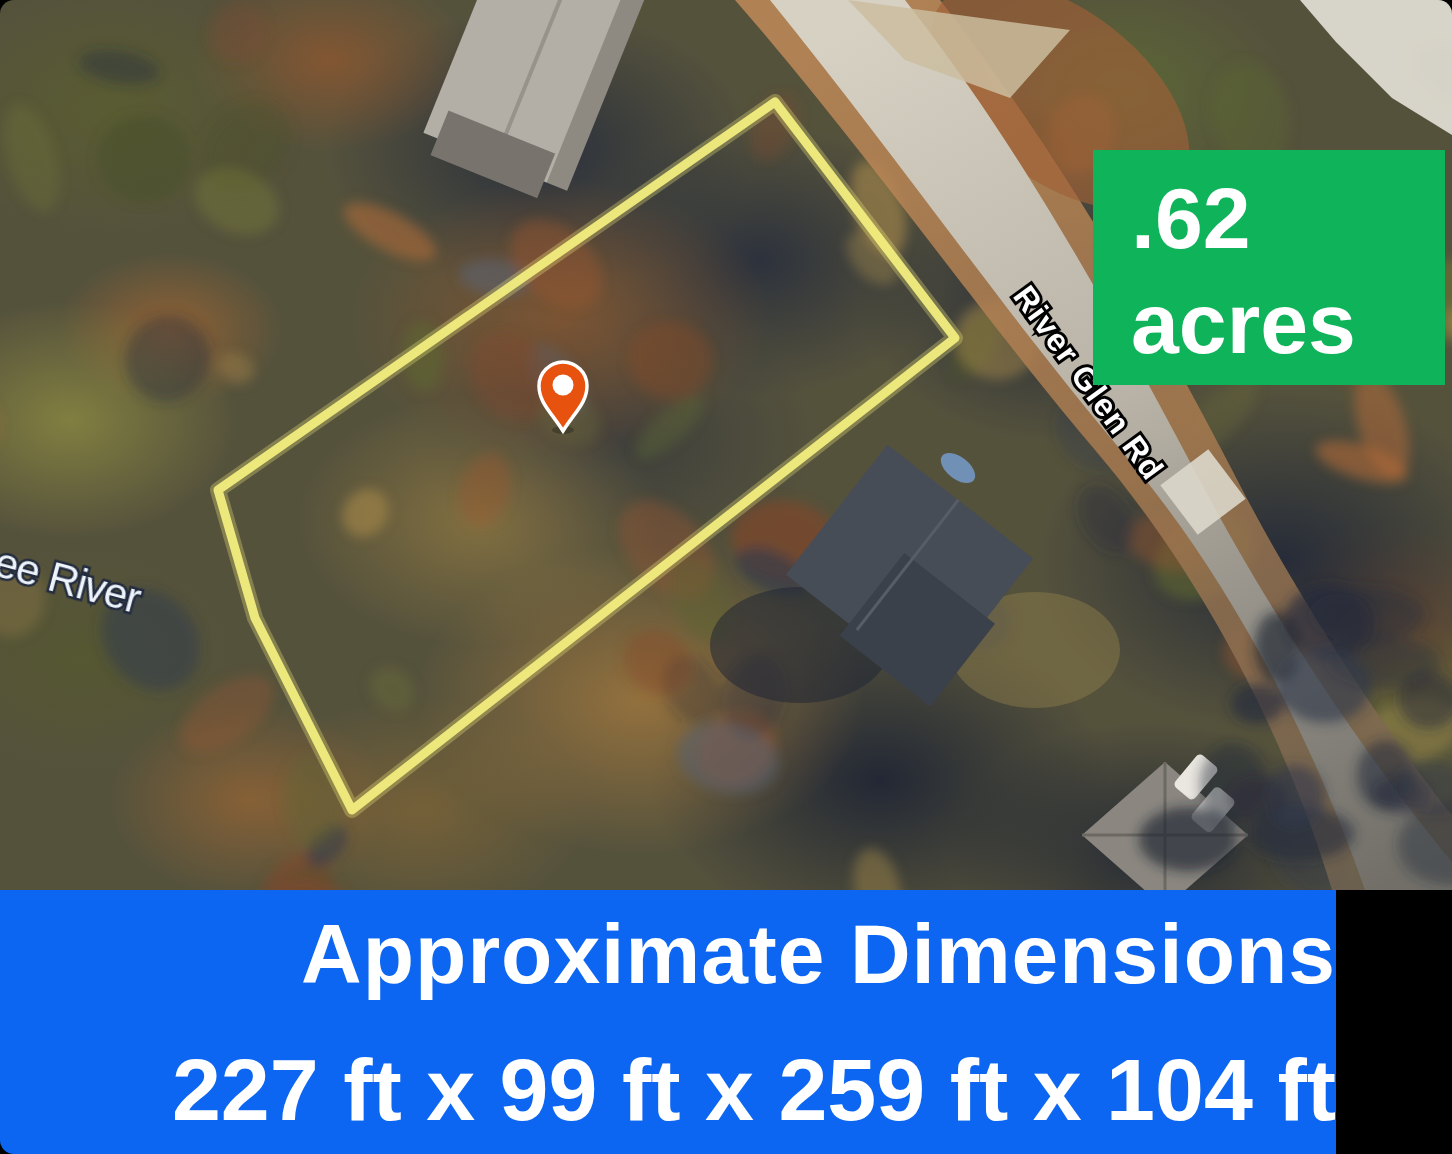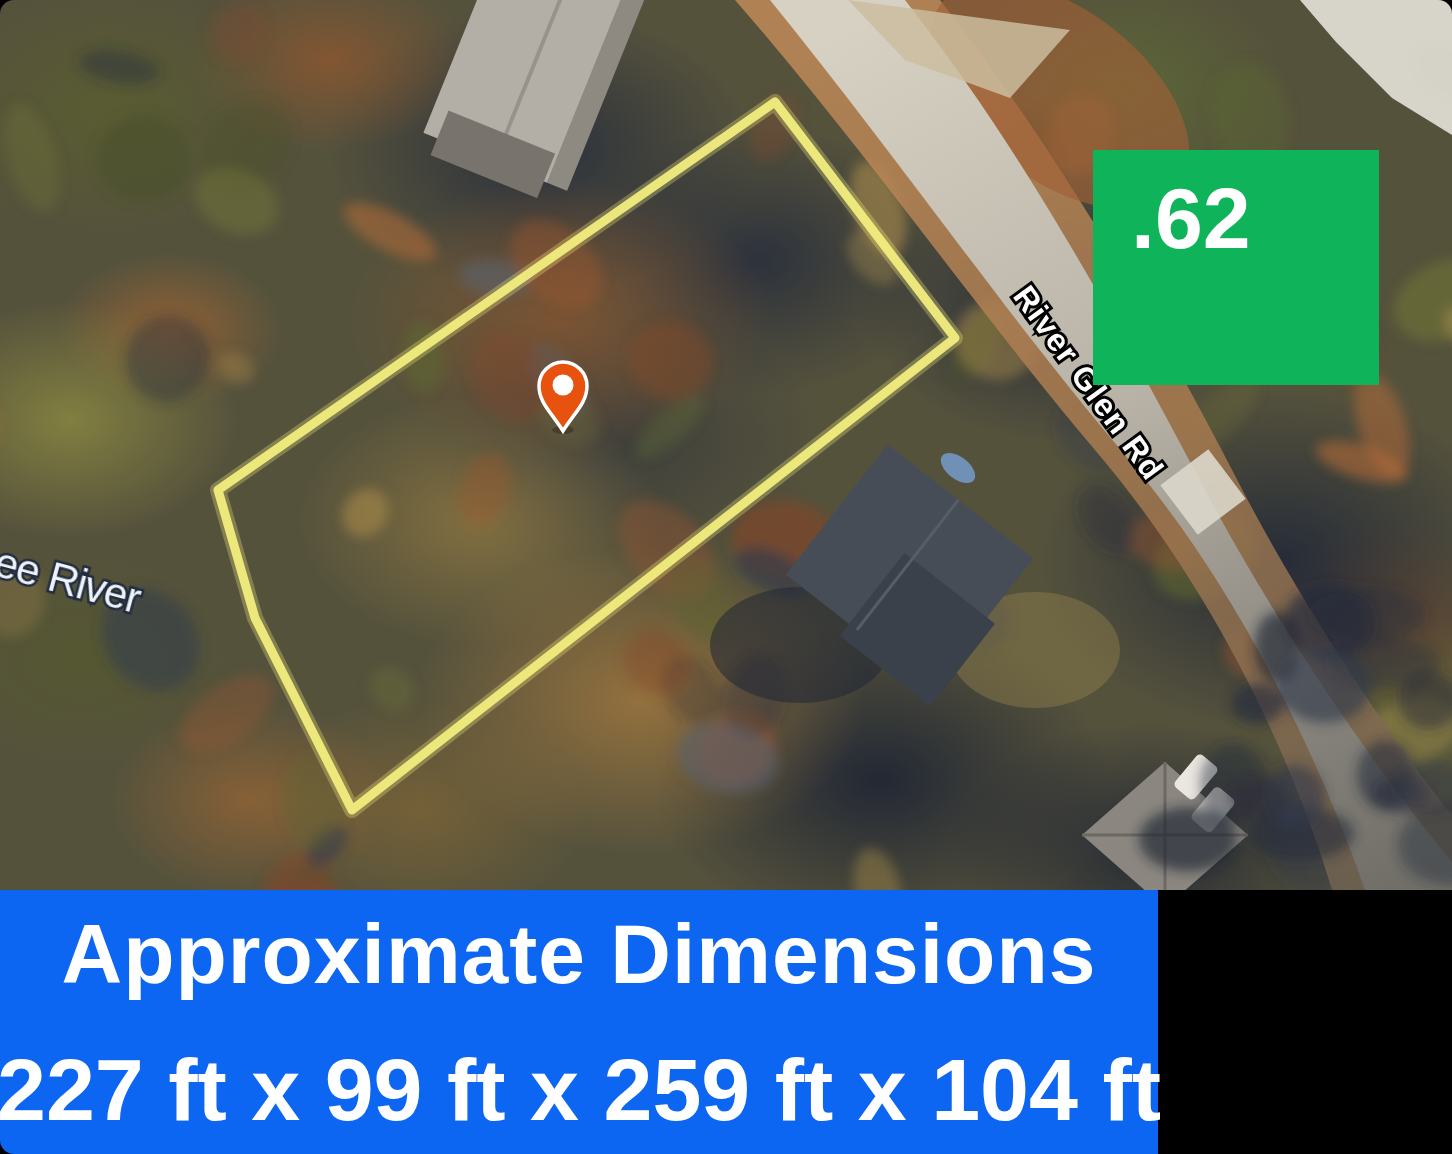--- a/index.html
+++ b/index.html
@@ -21,24 +21,24 @@
       radial-gradient(260px 190px at 760px 260px, rgba(38,44,60,.85), transparent 72%),
       radial-gradient(280px 190px at 620px 440px, rgba(38,44,60,.50), transparent 72%),
       radial-gradient(240px 170px at 1120px 90px, rgba(93,107,53,.85), transparent 70%),
       radial-gradient(280px 200px at 1060px 300px, rgba(36,42,58,.90), transparent 72%),
       radial-gradient(340px 240px at 1280px 560px, rgba(34,40,56,.92), transparent 72%),
       radial-gradient(180px 140px at 1390px 620px, rgba(138,79,42,.60), transparent 70%),
       radial-gradient(160px 120px at 1420px 700px, rgba(107,115,54,.65), transparent 70%),
       radial-gradient(320px 220px at 880px 780px, rgba(30,36,52,.92), transparent 72%),
       radial-gradient(280px 180px at 1150px 850px, rgba(30,36,52,.85), transparent 72%);}
   .map svg{position:absolute;left:0;top:0;}
-  .badge{position:absolute;left:1093px;top:150px;width:286px;height:235px;color:#fff;
+  .badge{position:absolute;left:1093px;top:150px;width:352px;height:235px;color:#fff;
     padding:16px 0 0 38px;box-sizing:border-box;font-weight:bold;font-size:86px;line-height:105px;}
-  .banner{position:absolute;left:0;top:890px;width:1158px;height:264px;color:#fff;
-    display:flex;flex-direction:column;align-items:center;}
+  .banner{position:absolute;left:0;top:890px;width:1336px;height:264px;color:#fff;
+    display:flex;flex-direction:column;align-items:flex-end;}
   .banner-title{margin-top:22px;font-weight:bold;font-size:84px;line-height:1;letter-spacing:1px;white-space:nowrap;}
   .banner-dims{margin-top:50px;font-weight:bold;font-size:88px;line-height:1;white-space:nowrap;}
   .svg-label{font-family:"Liberation Sans",sans-serif;}
 </style>
 </head>
 <body>
 
 <div class="outer">
   <div class="inner">
 
@@ -262,20 +262,21 @@
         <g>
           <ellipse cx="563" cy="430" rx="11" ry="4" fill="#000" opacity="0.25"></ellipse>
           <path d="M563,431 C552,413 539,403 539,386 A24,24 0 1,1 587,386 C587,403 574,413 563,431 Z" stroke="#ffffff" stroke-width="3.5" fill="#e8520f"></path>
           <circle cx="563" cy="385" r="10.5" fill="#ffffff"></circle>
         </g>
       </svg>
     </div>
 
     <div class="badge" style="background: rgb(15, 180, 90); color: rgb(255, 255, 255);">
       <div>.62</div>
+      <div>acres</div>
     </div>
 
     <div class="banner" style="background: rgb(12, 102, 242); color: rgb(255, 255, 255);">
       <div class="banner-title">Approximate Dimensions</div>
       <div class="banner-dims">227 ft x 99 ft x 259 ft x 104 ft</div>
     </div>
 
   </div>
 </div>
 

